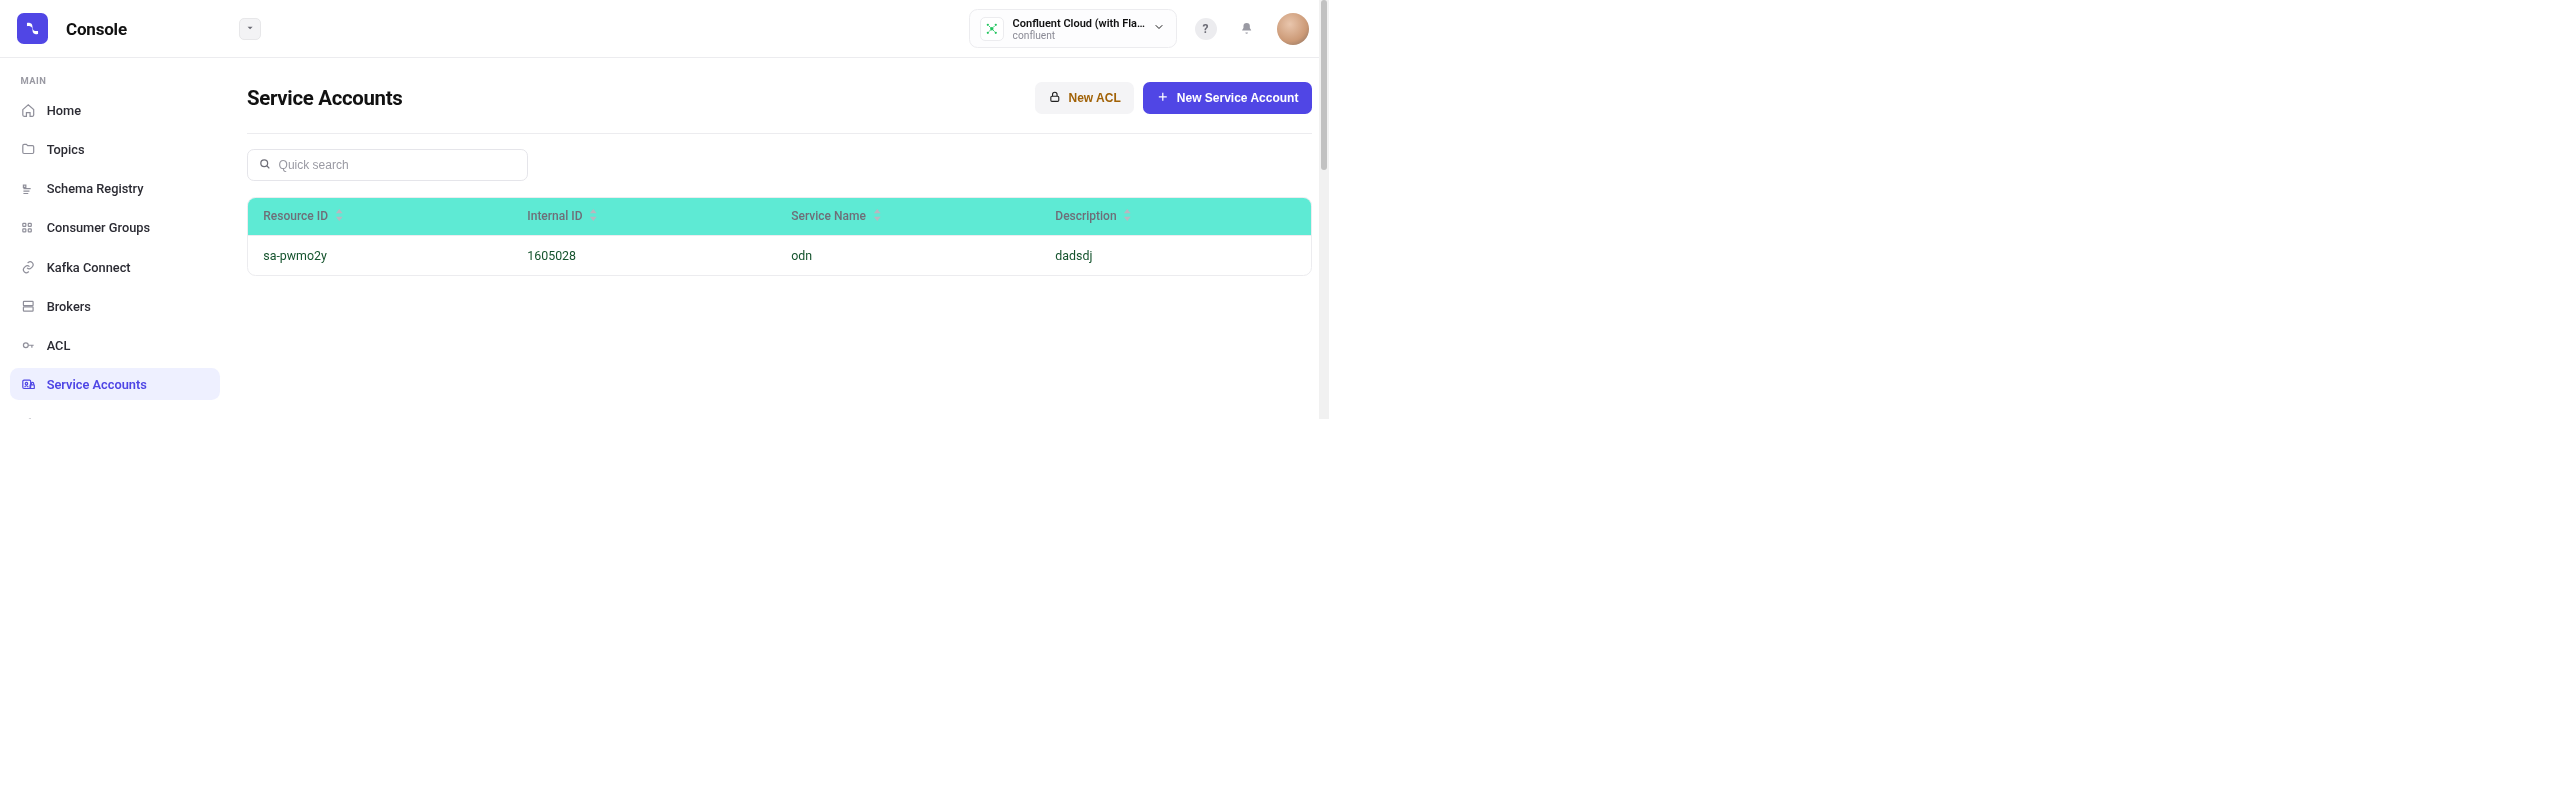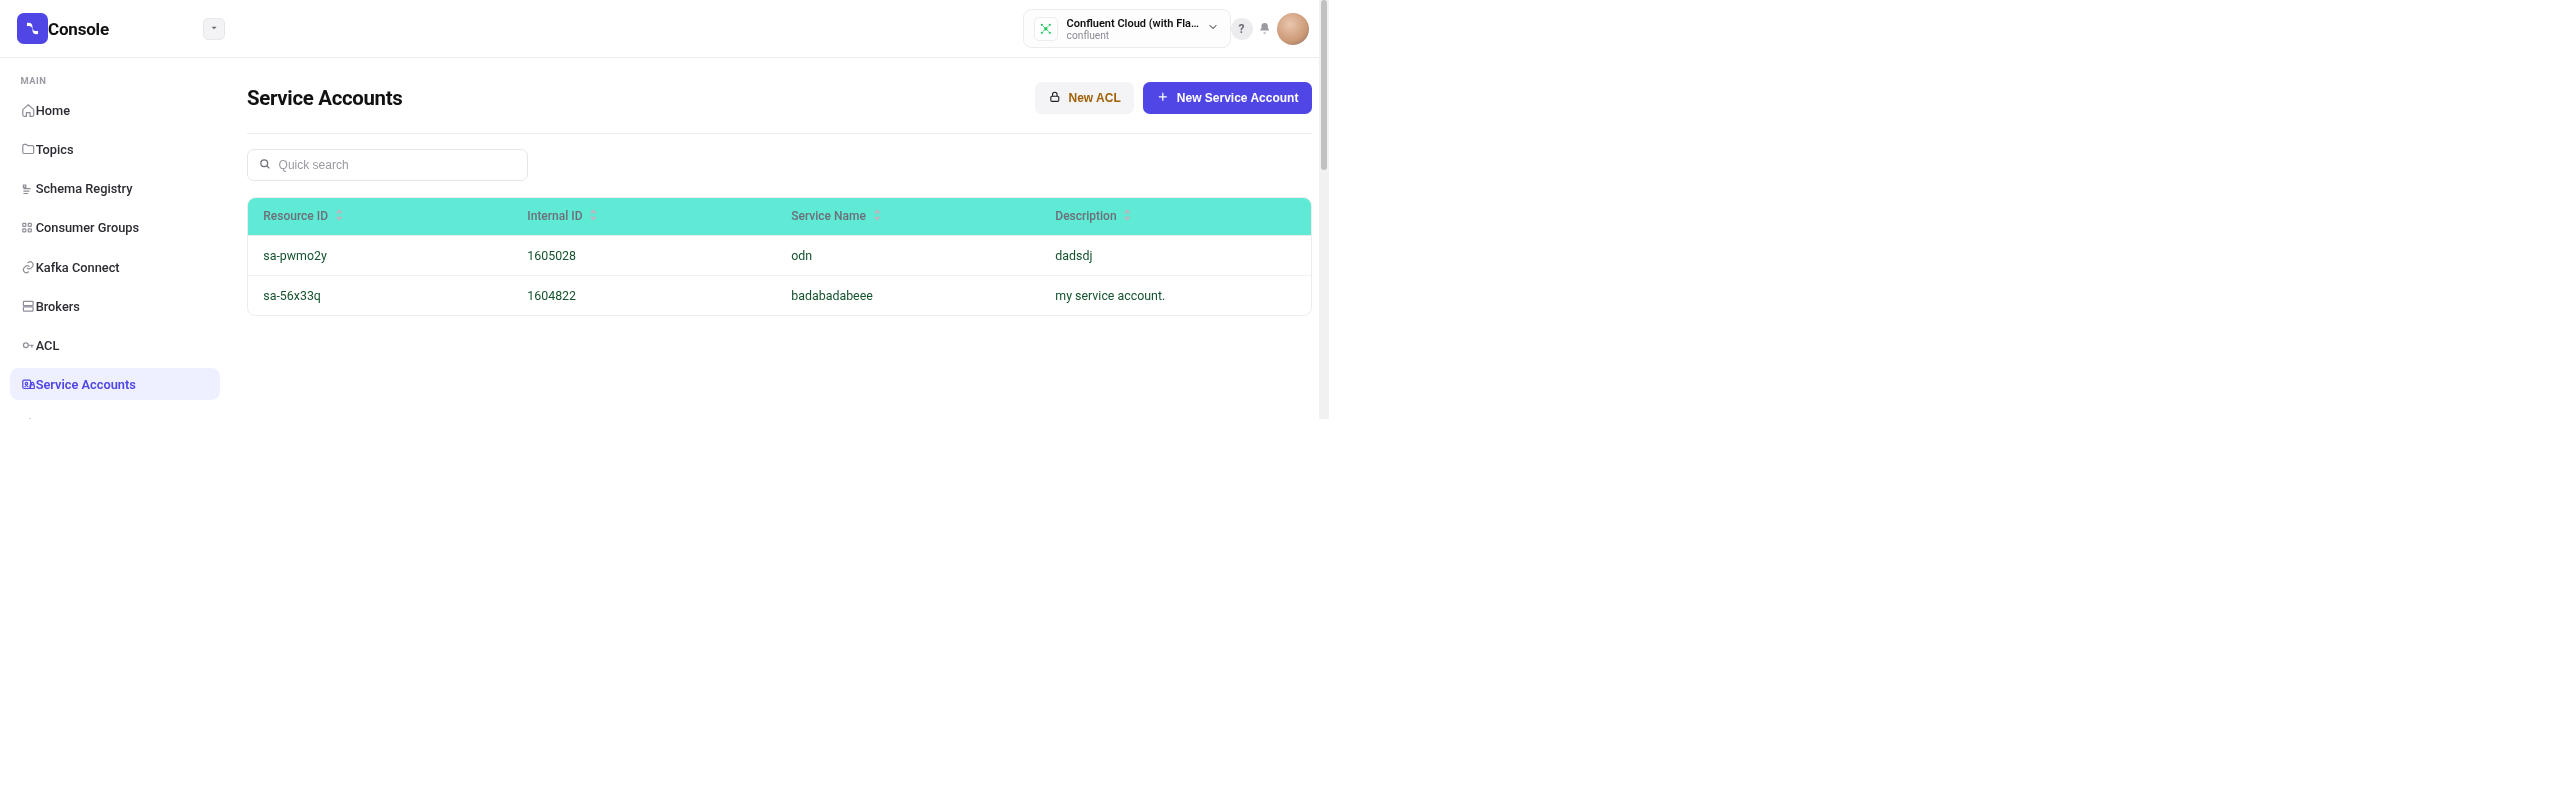--- a/index.html
+++ b/index.html
@@ -33,21 +33,21 @@
       border-radius: 3.4px;
     }
 
     
     .header {
       height: 58px;
       border-bottom: 0.9px solid #ececef;
       display: flex;
       align-items: center;
       padding: 0 20.4px 0 17px;
-      gap: 0;
+      gap: 18px;
     }
     .logo-box {
       width: 31px;
       height: 31px;
       background: #5046e5;
       border-radius: 6.8px;
       display: flex;
       align-items: center;
       justify-content: center;
     }
@@ -154,20 +154,21 @@
     .sidebar-heading {
       font-size: 9.4px;
       font-weight: 700;
       letter-spacing: 0.5px;
       color: #9a9aa3;
       padding: 0 10.2px 8.5px 10.2px;
     }
     .nav-item {
       display: flex;
       align-items: center;
+      gap: 11px;
       padding: 8.5px 10.2px;
       border-radius: 8.5px;
       cursor: pointer;
       margin-bottom: 6.8px;
       color: #2b2b33;
     }
     .nav-item .nav-icon {
       width: 15.3px;
       height: 15.3px;
       color: #8f8f9a;
@@ -525,26 +526,20 @@
             </th>
           </tr>
         </thead>
         <tbody id="table-body">
             <tr>
               <td>sa-pwmo2y</td>
               <td>1605028</td>
               <td>odn</td>
               <td>dadsdj</td>
             </tr>
-            <tr>
-              <td>sa-56x33q</td>
-              <td>1604822</td>
-              <td>badabadabeee</td>
-              <td>my service account.</td>
-            </tr>
           </tbody>
       </table>
     </div>
   </main>
 </div>
 
 <div class="scrollbar-track">
   <div class="scrollbar-thumb"></div>
 </div>
 

